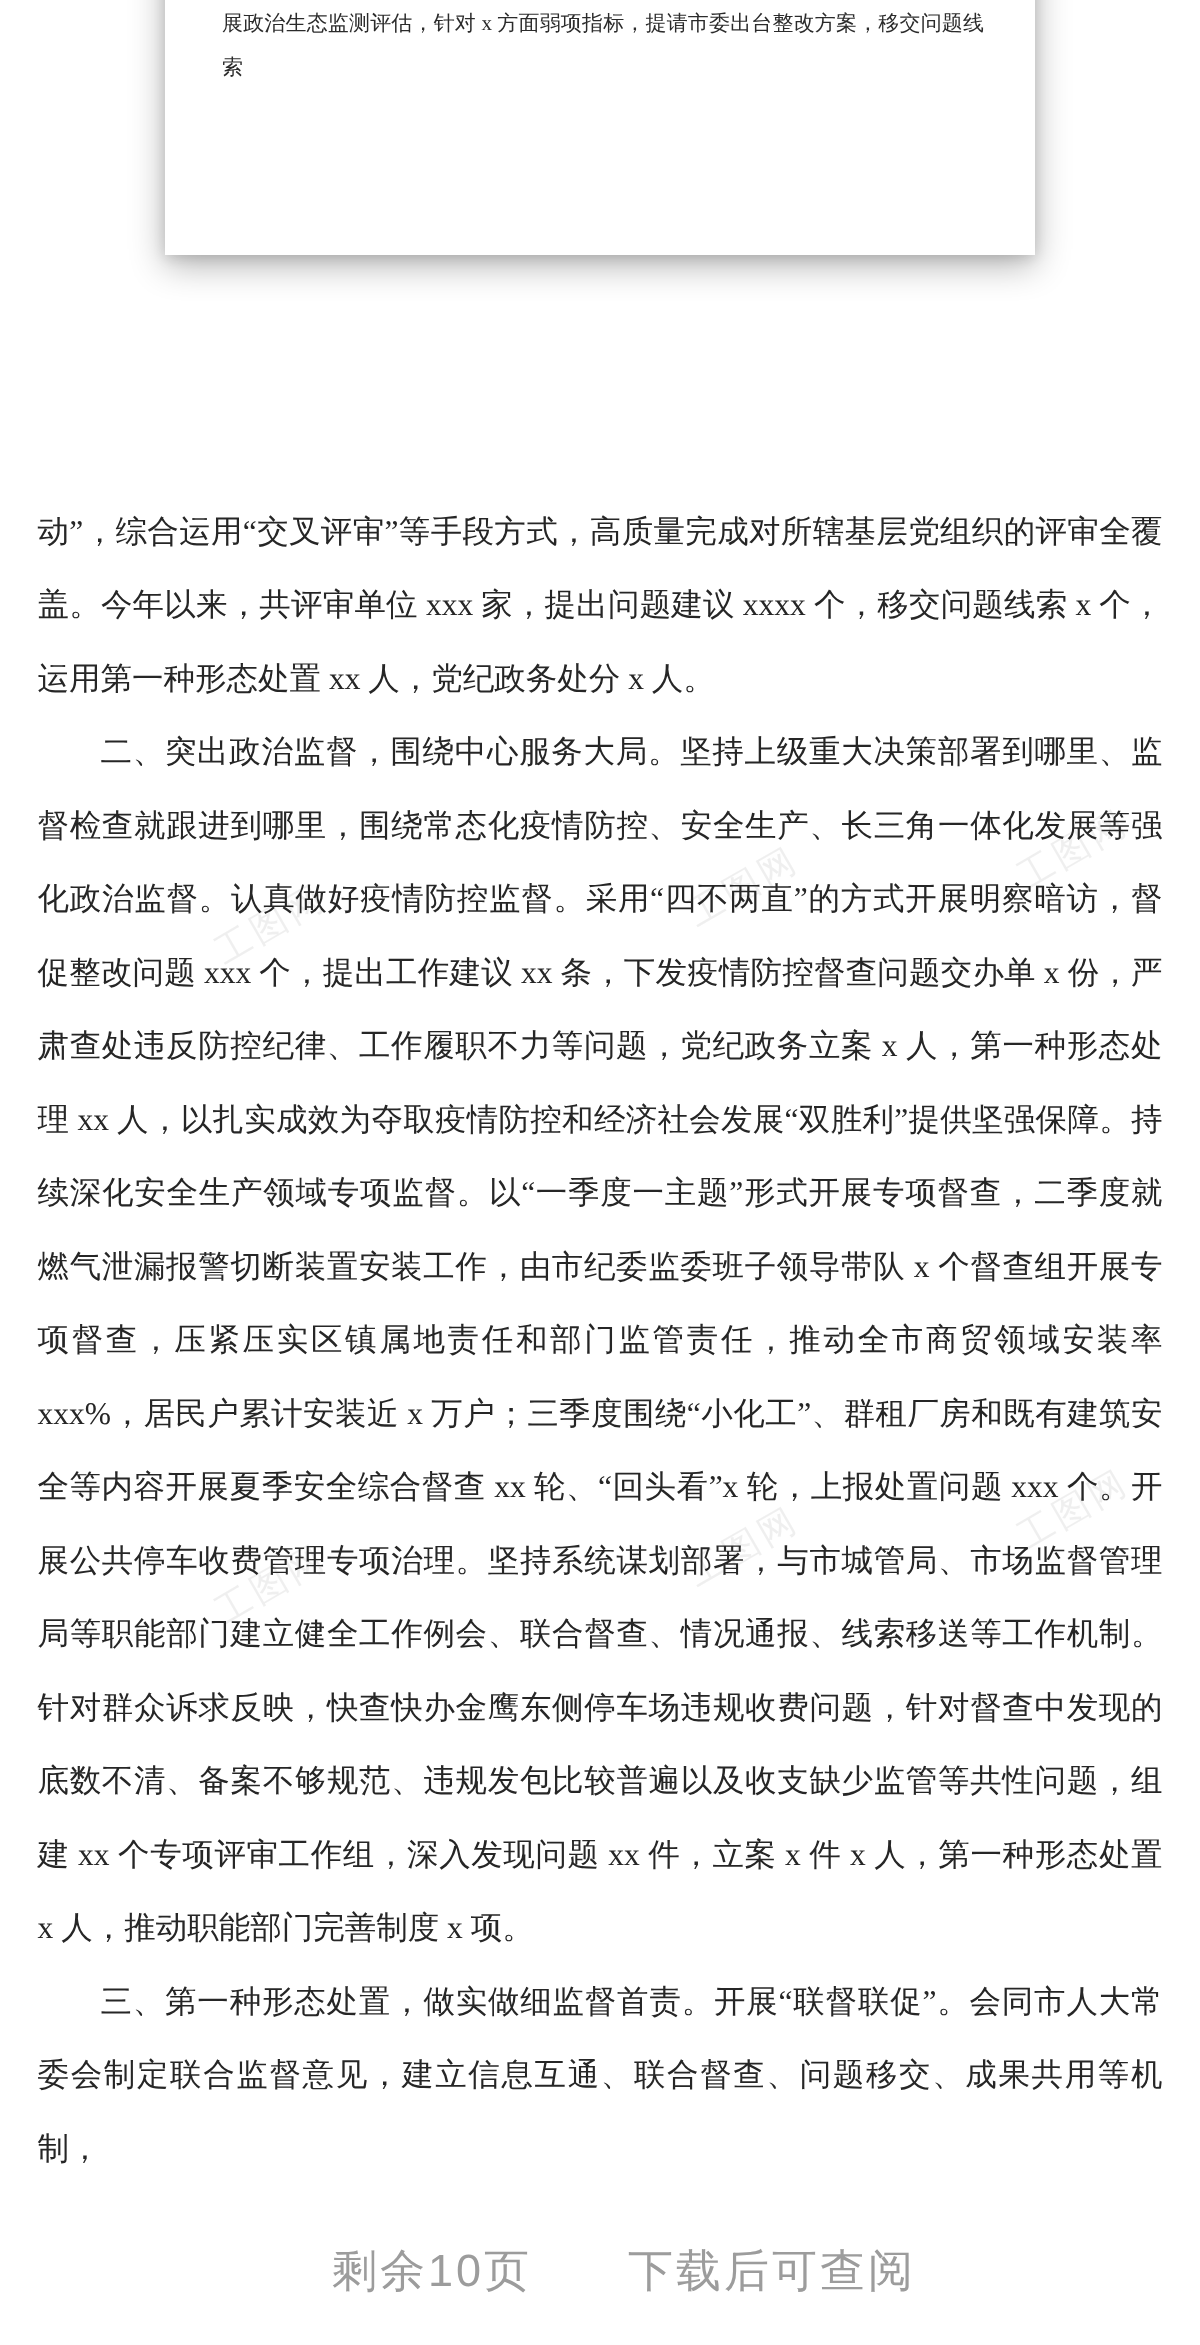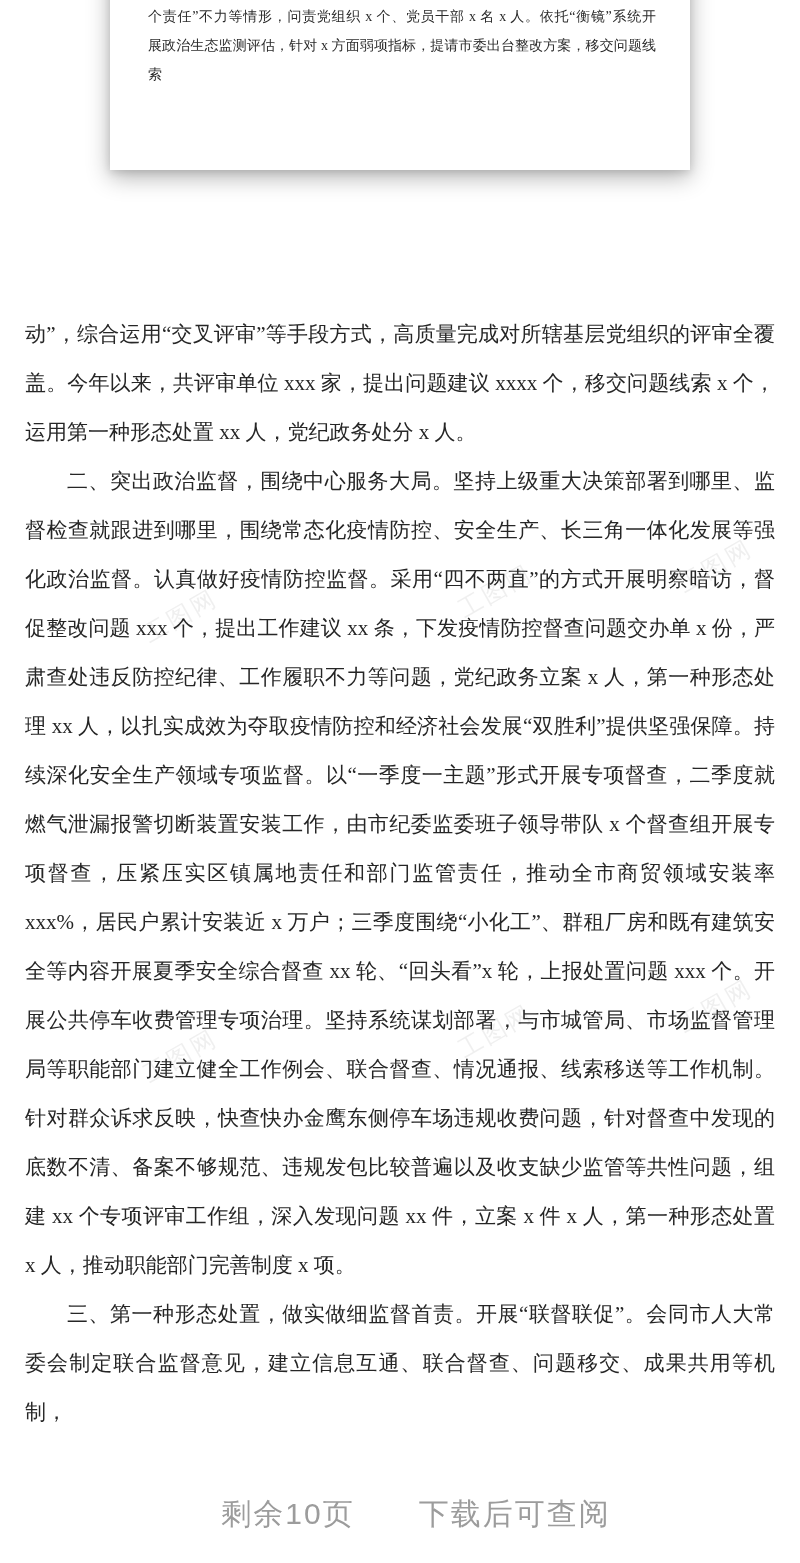--- a/index.html
+++ b/index.html
@@ -29,21 +29,21 @@
     line-height: 29px;
     color: #2b2b2b;
     text-align: justify;
   }
   .card-line { text-align: justify; text-align-last: justify; }
 
   
   .doc-body {
     position: absolute;
     left: 25px;
-    top: 310px;
+    top: 330px;
     width: 750px;
     font-size: 21px;
     line-height: 49px;
     color: #262626;
     text-align: justify;
   }
   .para { margin: 0; }
   .para.indent { text-indent: 2em; }
 
   
@@ -73,21 +73,20 @@
     margin-top: 30px;
   }
 </style>
 </head>
 <body>
 
 <div class="canvas">
 
   <div class="prev-page-card">
     <div class="card-text">
-        <div class="card-line">个责任”不力等情形，问责党组织 x 个、党员干部 x 名 x 人。依托“衡镜”系统开</div>
         <div class="card-line">展政治生态监测评估，针对 x 方面弱项指标，提请市委出台整改方案，移交问题线索</div>
       </div>
   </div>
 
   <div class="wm-layer">
       <span class="wm" style="left: 140px; top: 600px;">工图网</span>
       <span class="wm" style="left: 455px; top: 575px;">工图网</span>
       <span class="wm" style="left: 675px; top: 550px;">工图网</span>
       <span class="wm" style="left: 140px; top: 1040px;">工图网</span>
       <span class="wm" style="left: 455px; top: 1015px;">工图网</span>

